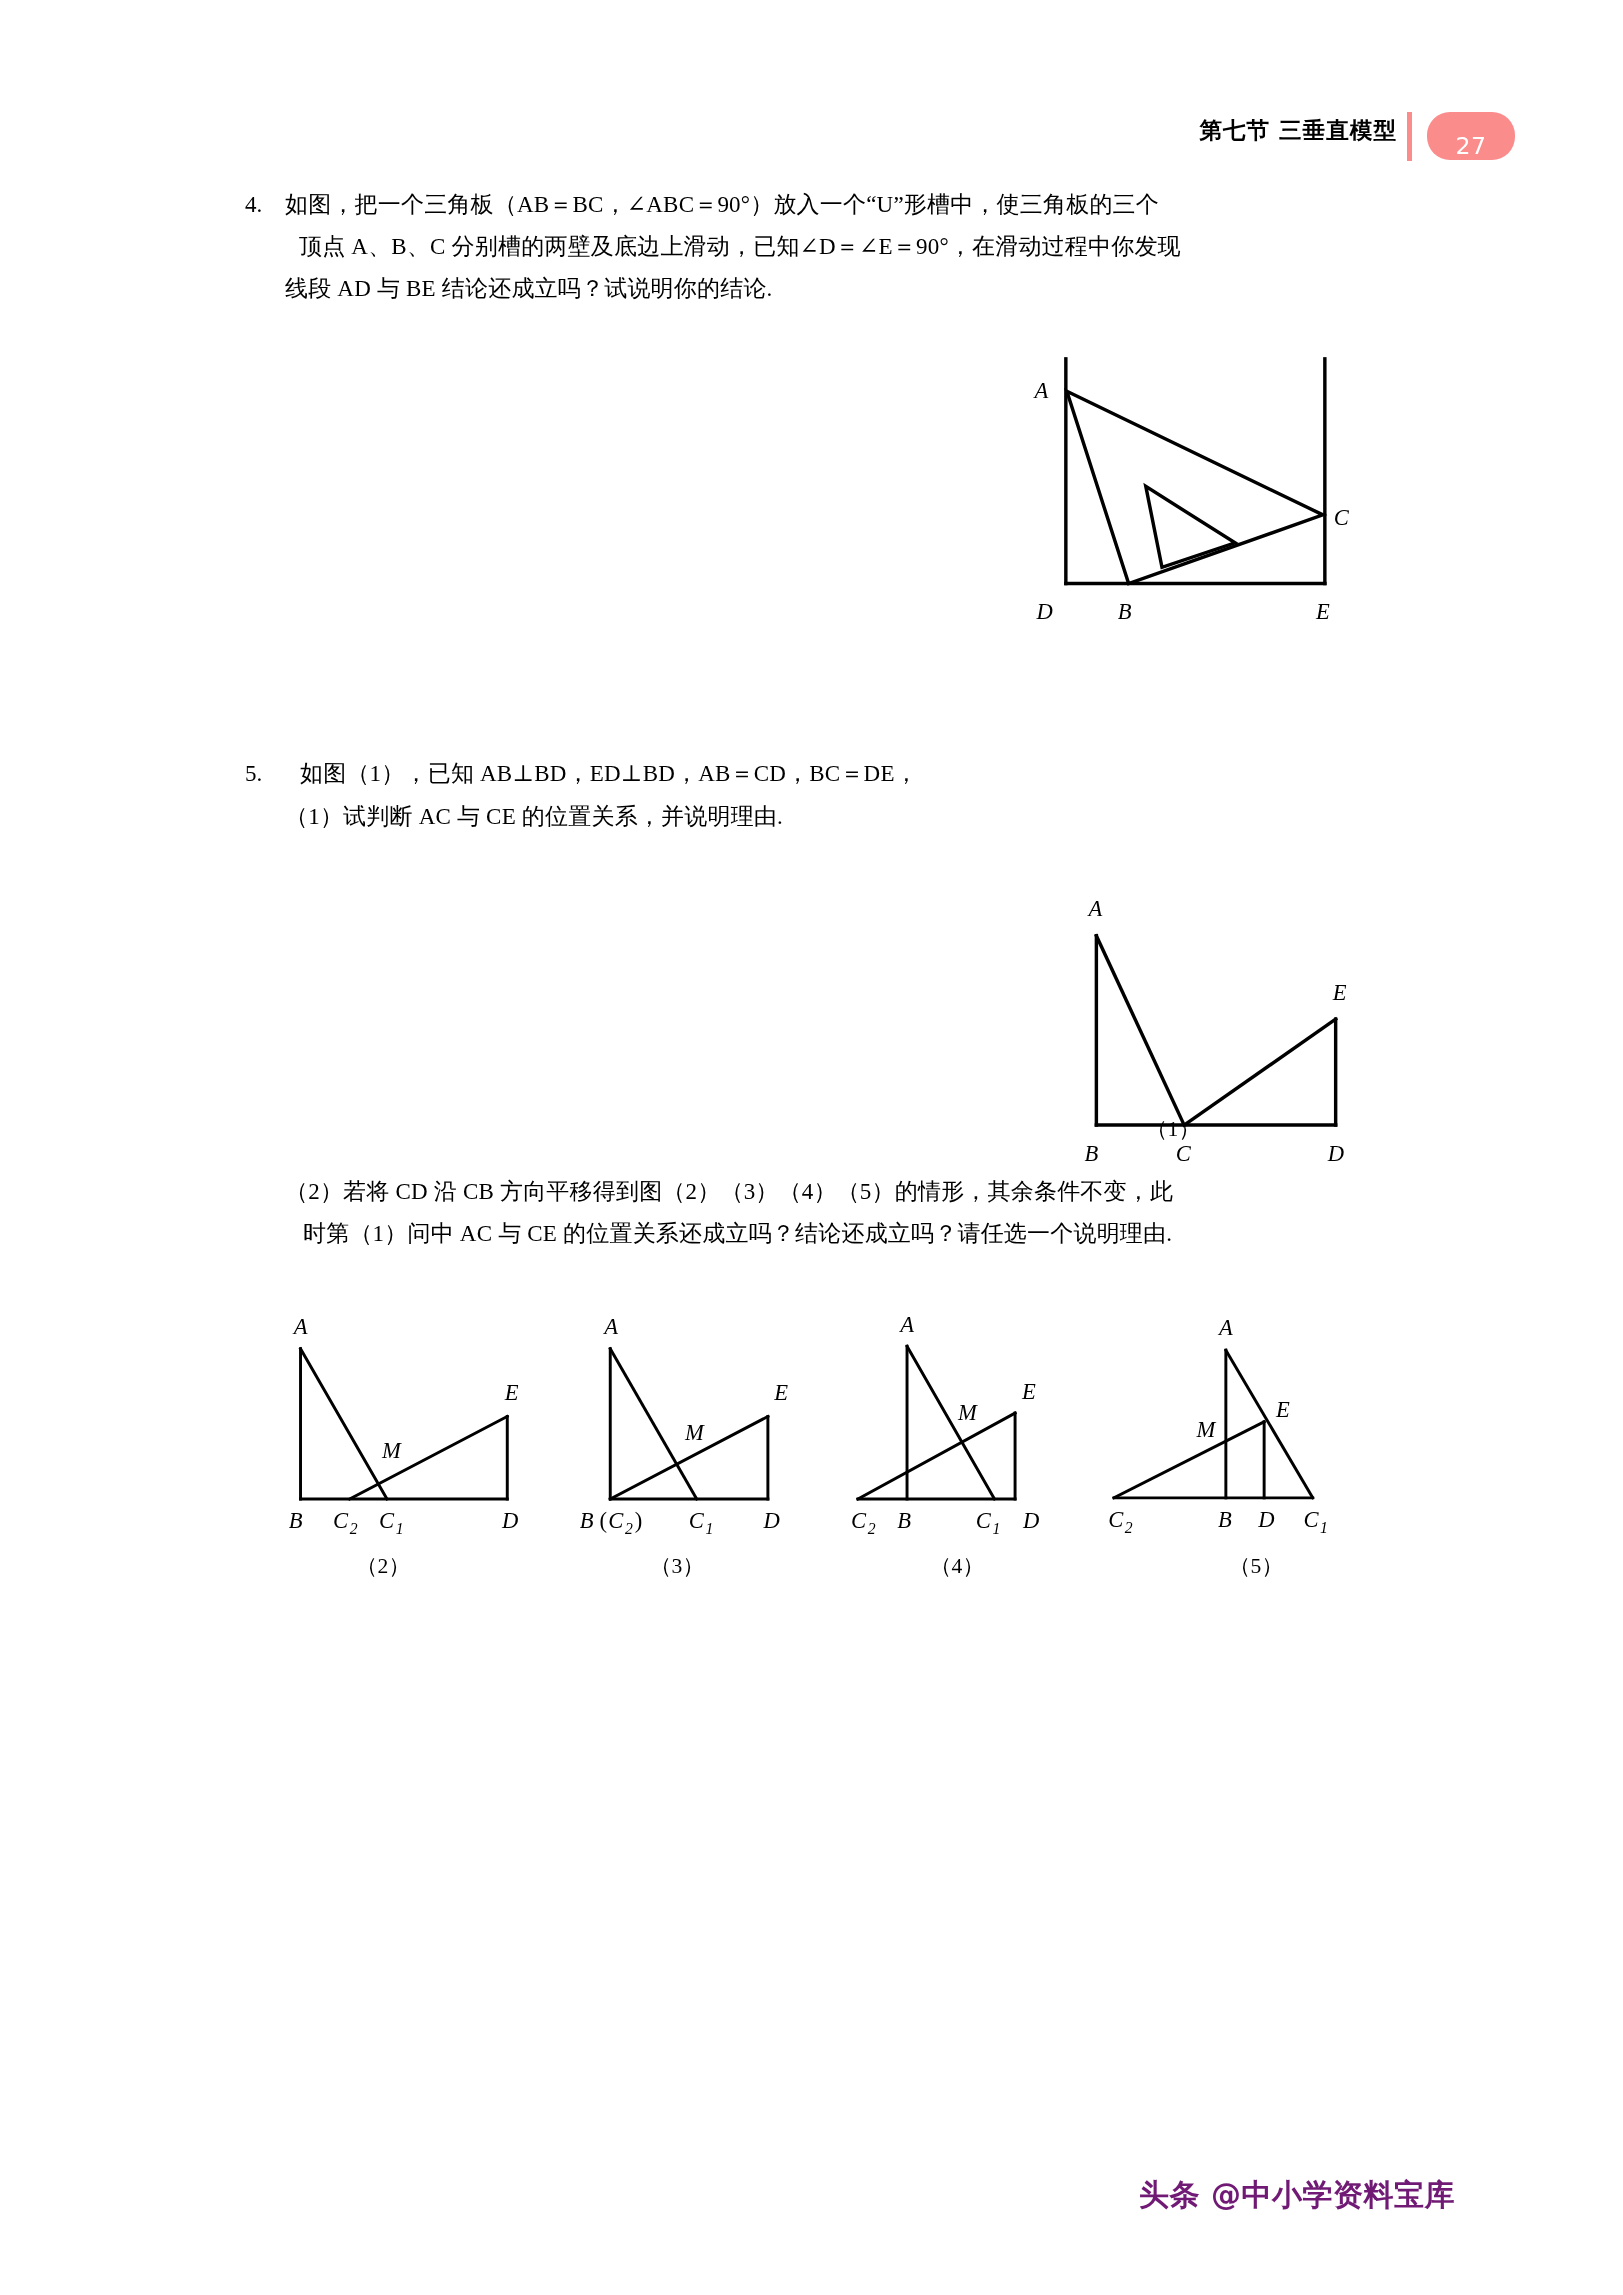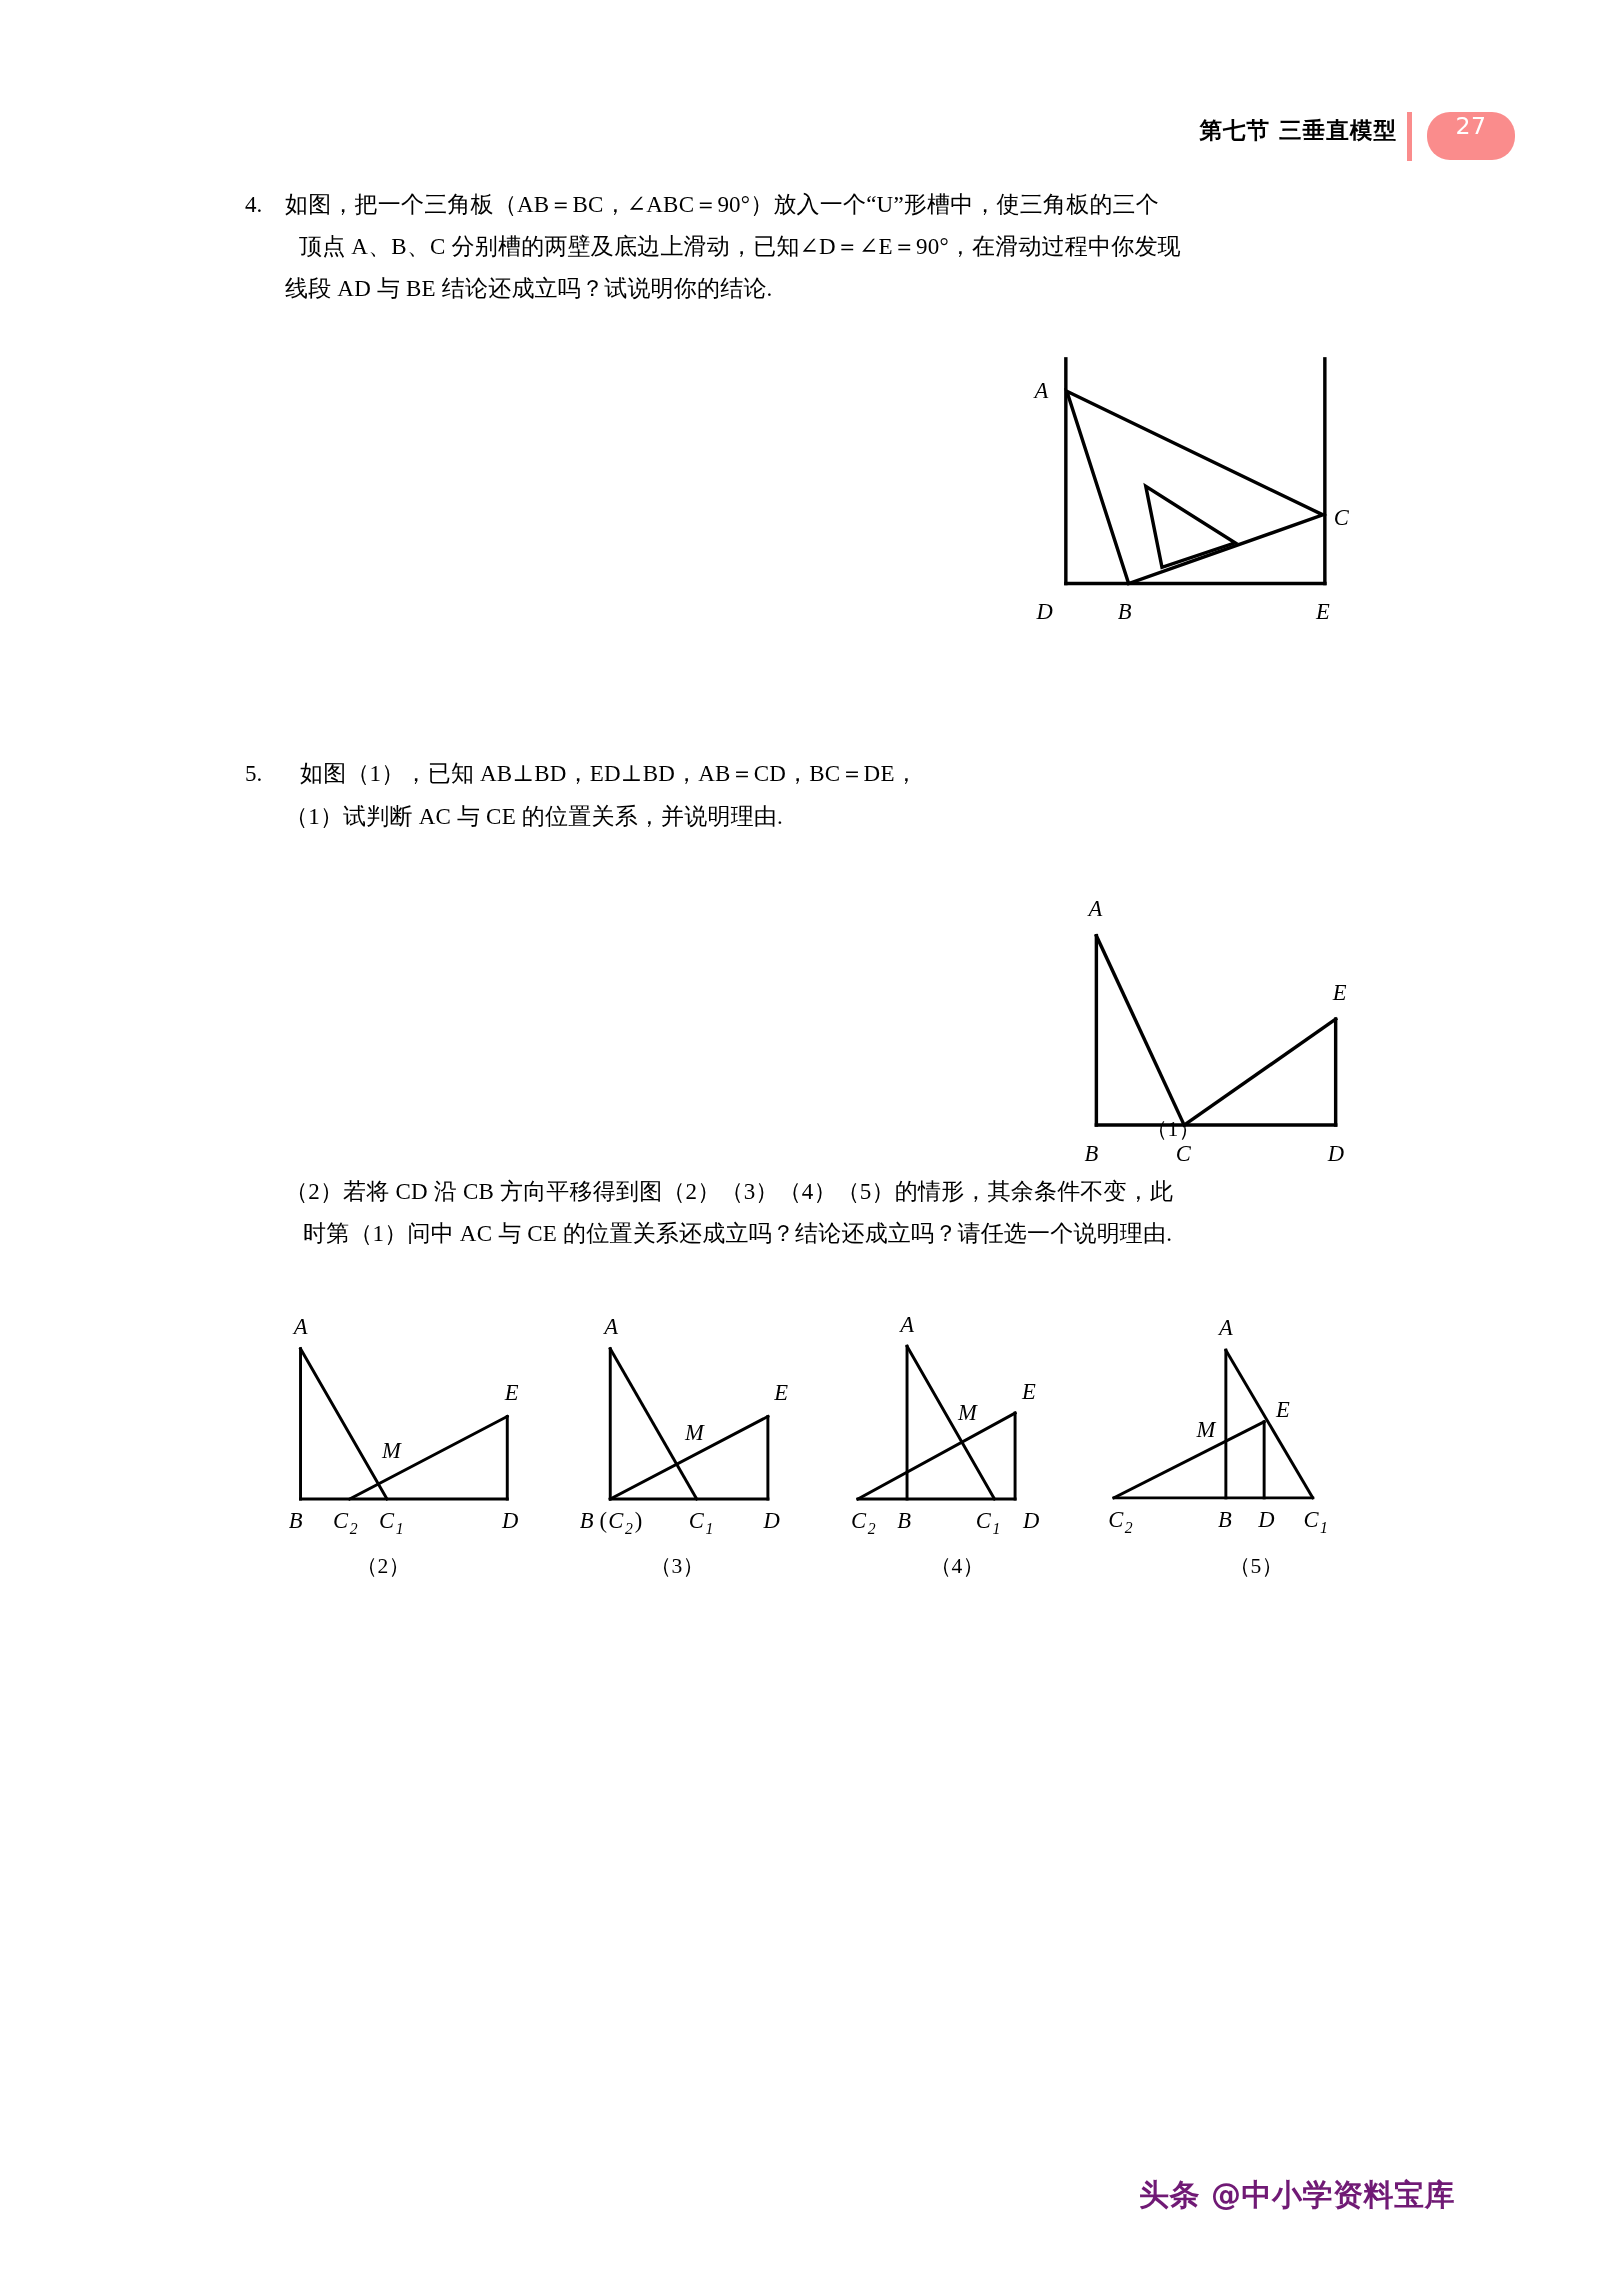--- a/index.html
+++ b/index.html
@@ -43,21 +43,21 @@
     width: 5.4px;
     height: 49px;
   }
   #page-number-box {
     position: absolute;
     left: 1427px;
     top: 10.8px;
     width: 88px;
     height: 48px;
     display: flex;
-    align-items: flex-start;
+    align-items: flex-end;
     justify-content: center;
     border-radius: 23px;
   }
   #page-number-text {
     font-family: "DejaVu Sans", "Liberation Sans", sans-serif;
     font-size: 23.6px;
     color: #ffffff;
     letter-spacing: 0.5px;
   }
 

